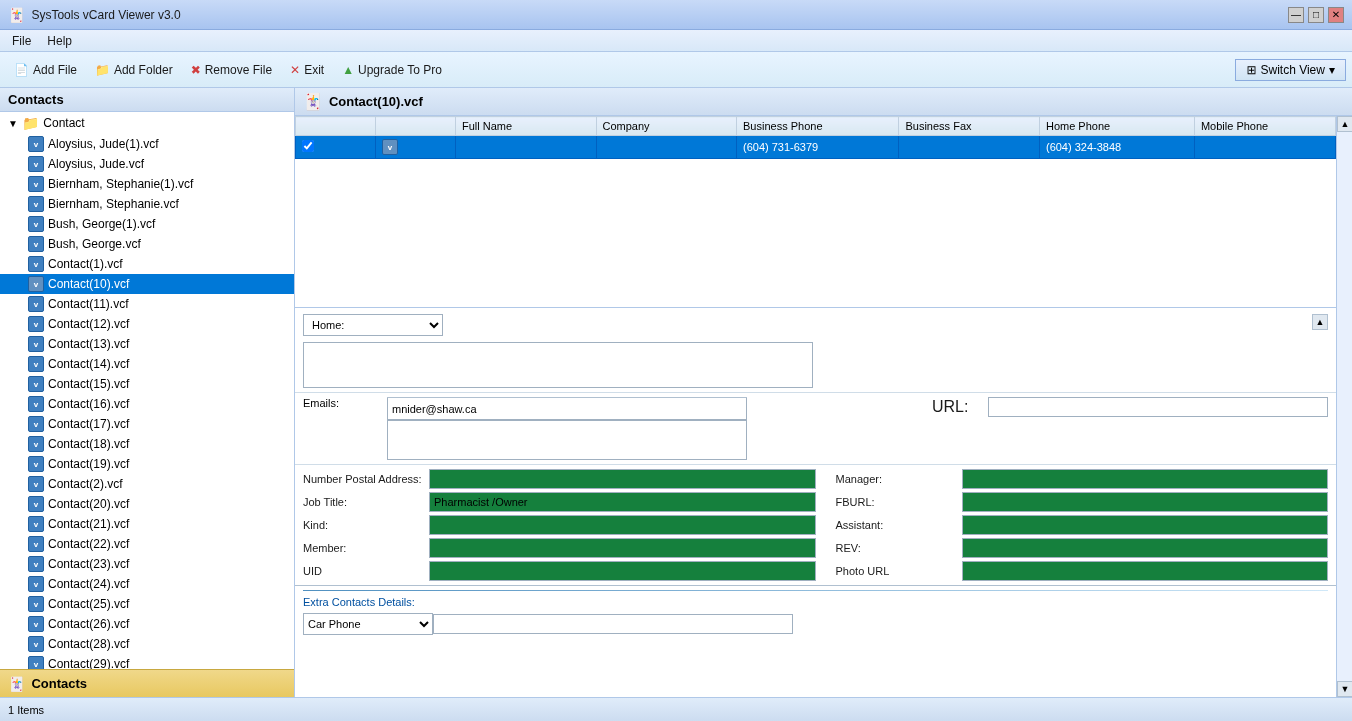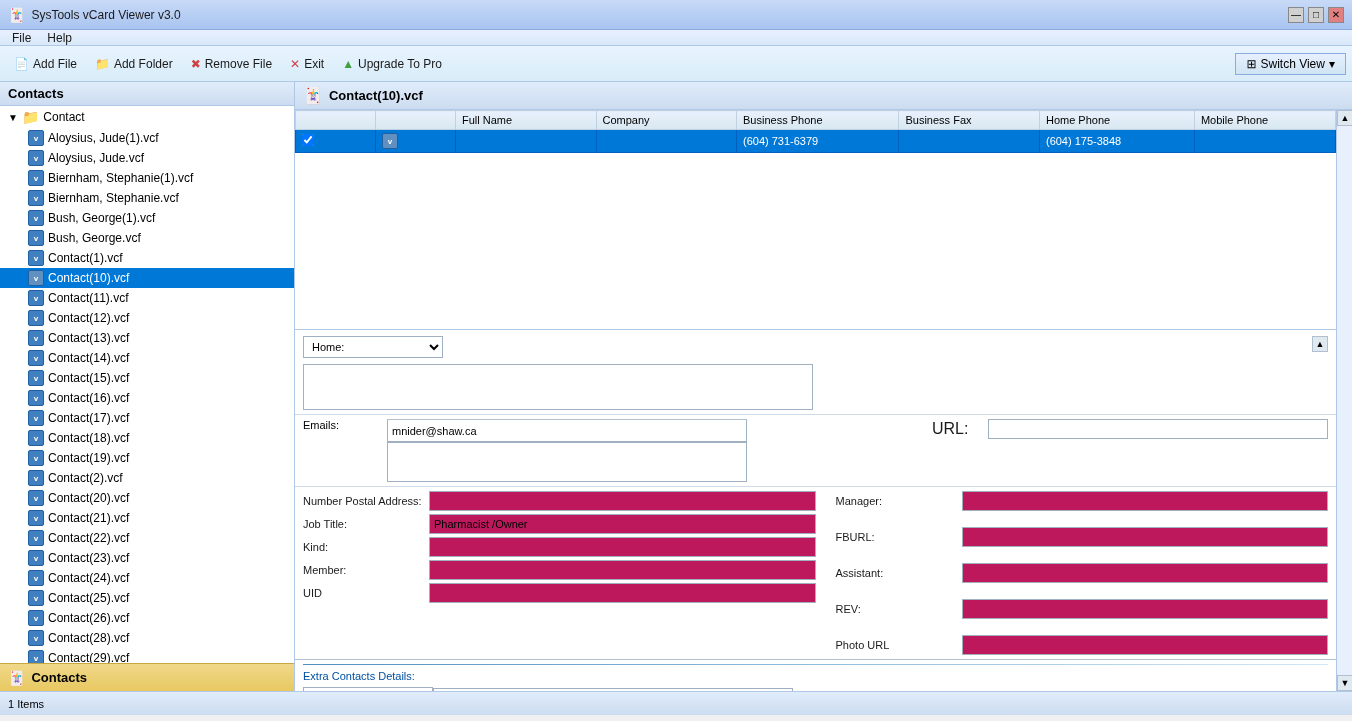--- a/index.html
+++ b/index.html
@@ -18,21 +18,21 @@
     #title-bar .title-text { font-size: 12px; color: #1a1a1a; flex: 1; }
     #title-bar .win-controls { display: flex; gap: 4px; }
     #title-bar .win-btn {
       width: 16px; height: 16px; background: #d0d0d0; border: 1px solid #888;
       display: flex; align-items: center; justify-content: center; font-size: 10px; cursor: pointer;
     }
     
     
     #menu-bar {
       background: linear-gradient(to bottom, #e8f0fd, #d8e8f8);
-      height: 16px;
+      height: 22px;
       display: flex;
       align-items: center;
       padding: 0 4px;
       border-bottom: 1px solid #b0c8e8;
     }
     .menu-item {
       padding: 2px 8px;
       cursor: pointer;
       font-size: 12px;
       color: #1a1a1a;
@@ -135,21 +135,21 @@
     
     #content-header {
       background: linear-gradient(to bottom, #e0ecfa, #ccdcf0);
       padding: 4px 8px;
       display: flex; align-items: center; gap: 6px;
       border-bottom: 1px solid #b0c8e8;
     }
     
     
     #table-container {
-      height: 220px;
+      height: 192px;
       overflow: auto;
       border-bottom: 1px solid #b0c8e8;
     }
     #contact-table {
       width: 100%;
       border-collapse: collapse;
       font-size: 11px;
     }
     #contact-table th {
       background: linear-gradient(to bottom, #e8f0fd, #d8e8f0);
@@ -192,21 +192,21 @@
       font-size: 11px; padding: 0 4px;
     }
     .field-row {
       display: flex; align-items: center; gap: 6px;
     }
     .field-label {
       min-width: 120px; font-size: 11px; color: #1a1a1a; text-align: left;
     }
     .field-input {
       flex: 1; height: 20px; border: 1px solid #a0b0c0;
-      font-size: 11px; padding: 0 4px; background: #be185d;
+      font-size: 11px; padding: 0 4px; background: #15803d;
     }
     
     
     .extra-contacts {
       padding: 4px 8px;
       border-top: 1px solid #b0c0d0;
     }
     .extra-label { color: #0050a0; font-size: 11px; margin-bottom: 4px; }
     .extra-row { display: flex; align-items: center; }
     select.phone-type {
@@ -426,21 +426,21 @@
             <tbody>
               <tr class="selected-row">
                 <td><input type="checkbox" style="width: 12px; height: 12px;" checked=""></td>
                 <td>
                   <div class="vcf-icon" style="background:#6090c0;">v</div>
                 </td>
                 <td></td>
                 <td></td>
                 <td>(604) 731-6379</td>
                 <td></td>
-                <td>(604) 175-3848</td>
+                <td>(604) 324-3848</td>
                 <td></td>
               </tr>
             </tbody>
           </table>
         </div>
 
         <div id="detail-area" style="overflow-y:auto; flex:1; position:relative;">
 
           <div style="display:flex; padding: 6px 8px 4px 8px; border-bottom: 1px solid #d0dde8;">
             <div style="display:flex; flex-direction:column; gap:6px;">
@@ -496,21 +496,21 @@
               <div class="field-row">
                 <span class="field-label">Member:</span>
                 <input type="text" class="field-input" style="width: 340px;">
               </div>
               <div class="field-row">
                 <span class="field-label">UID</span>
                 <input type="text" class="field-input" style="width: 340px;">
               </div>
             </div>
 
-            <div style="display:flex; flex-direction:column; gap:16px; padding-left:20px;">
+            <div style="display:flex; flex-direction:column; gap:3px; padding-left:20px;">
               <div class="field-row">
                 <span class="field-label">Manager:</span>
                 <input type="text" class="field-input" style="width: 320px;">
               </div>
               <div class="field-row">
                 <span class="field-label">FBURL:</span>
                 <input type="text" class="field-input" style="width: 320px;">
               </div>
               <div class="field-row">
                 <span class="field-label">Assistant:</span>

